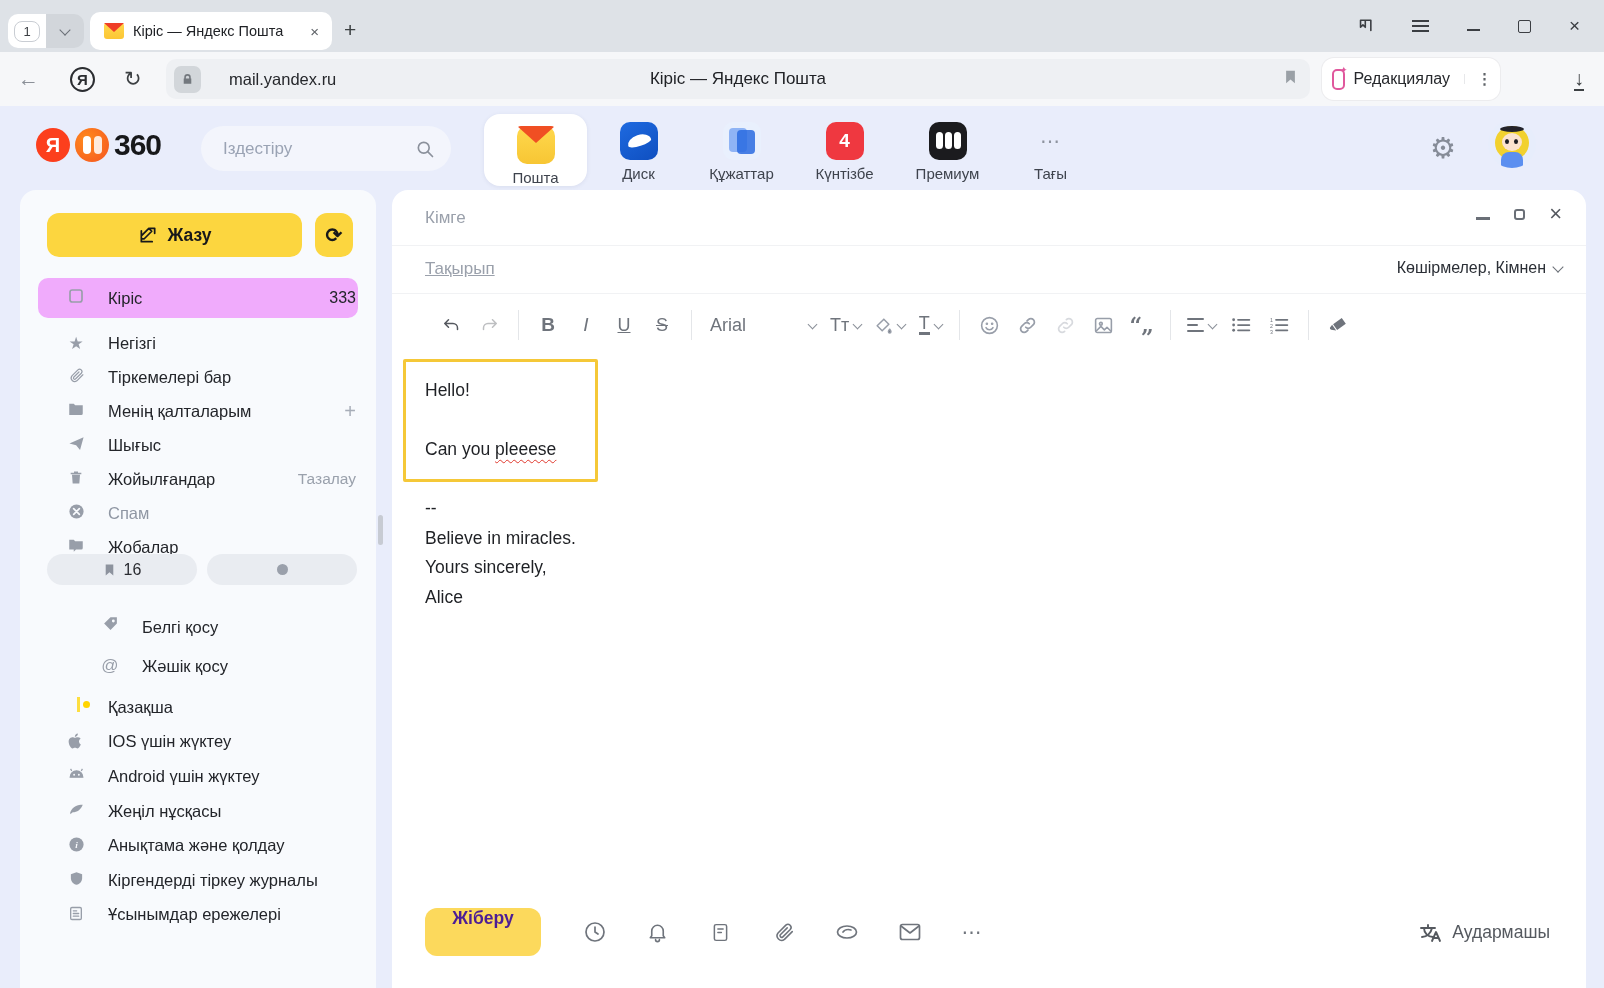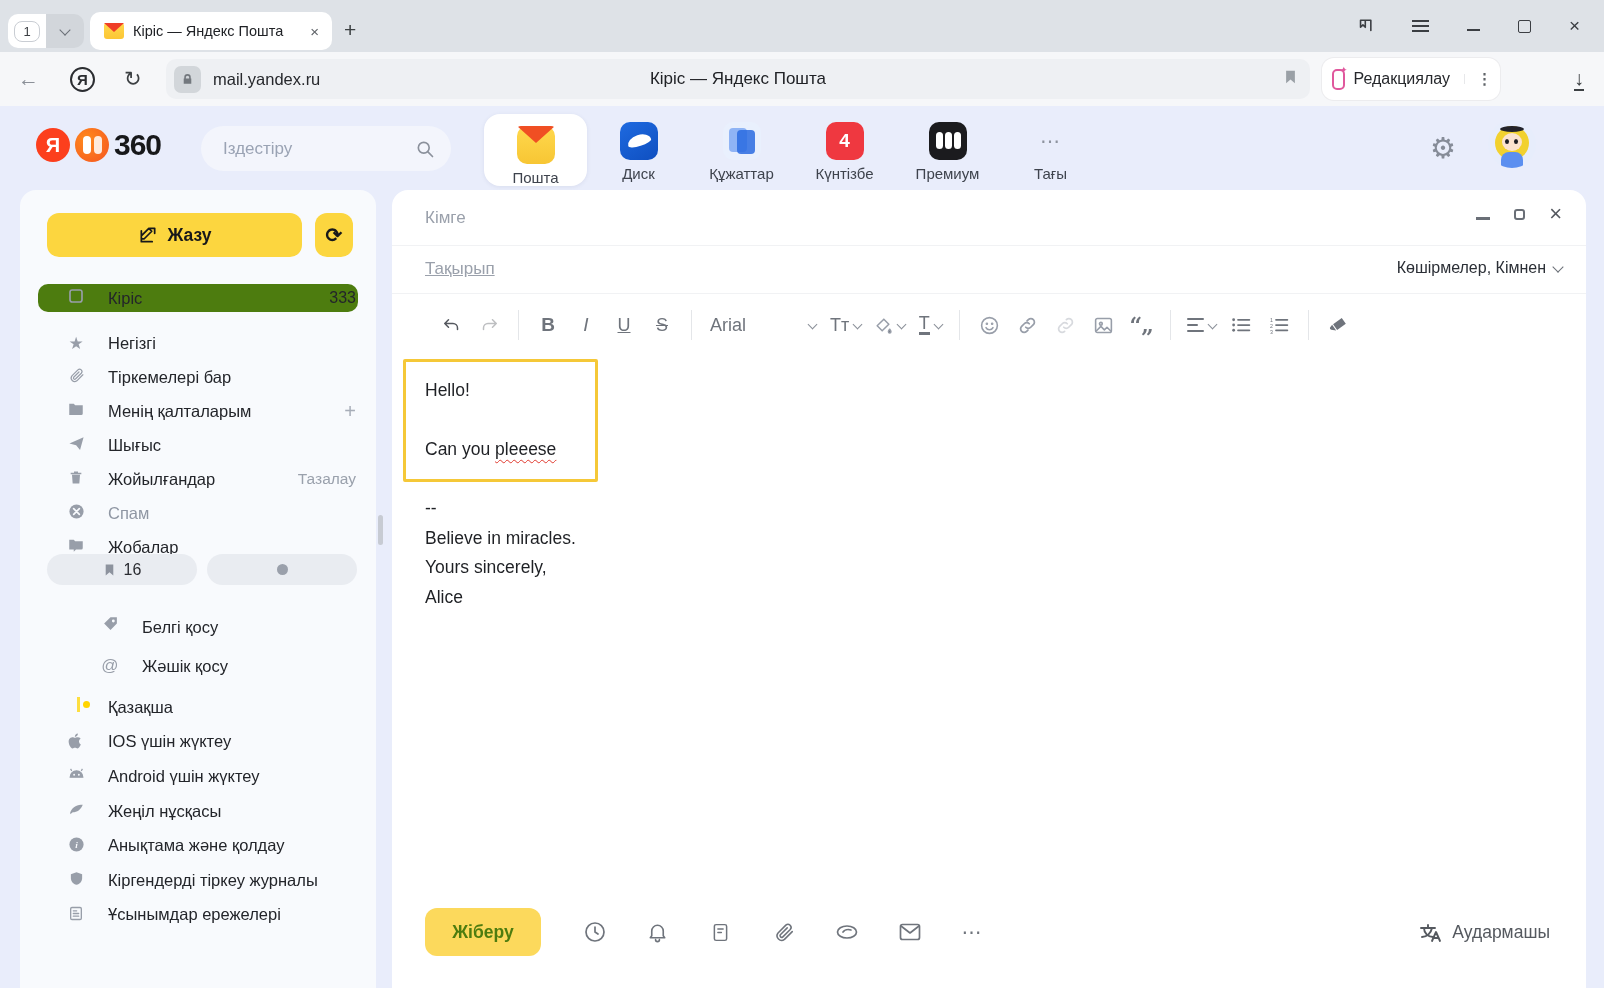--- a/index.html
+++ b/index.html
@@ -26,21 +26,21 @@
   .wclose { font-size:19px; }
 
   
   .urlrow { position:absolute; top:52px; left:0; width:1604px; height:54px; background:#f6f7f9; display:flex; align-items:center; }
   .navico { color:#8b9098; font-size:21px; }
   .back { position:absolute; left:18px; }
   .ybro { position:absolute; left:70px; width:25px; height:25px; border:2px solid #2b2d31; border-radius:50%; display:flex; align-items:center; justify-content:center; font-size:15px; font-weight:bold; color:#2b2d31; }
   .reload { position:absolute; left:124px; font-size:21px; color:#3c4043; }
   .addr { position:absolute; left:166px; width:1144px; height:40px; background:#eef0f3; border-radius:10px; display:flex; align-items:center; padding:0 12px 0 8px; }
   .lock { width:27px; height:27px; background:#d2d6da; border-radius:7px; display:flex; align-items:center; justify-content:center; margin-right:12px; }
-  .url-text { font-size:16.5px; color:#26282c; }
+  .url-text { font-size:16.5px; color:#26282c;margin-left:16px; }
   .page-title { position:absolute; left:0; right:0; text-align:center; font-size:17px; color:#202226; pointer-events:none; }
   .bkm { margin-left:auto; }
   .editbtn { position:absolute; left:1322px; height:42px; width:178px; background:#fff; border-radius:12px; display:flex; align-items:center; padding:0 8px 0 10px; gap:8px; box-shadow:0 0 0 1px #ececee; }
   .editbtn .txt { font-size:16px; color:#26282c; }
   .edico { width:21px; height:21px; border:2px solid #e0589d; border-radius:5px; position:relative; }
   .edico:after { content:"✦"; position:absolute; right:-4px; top:-6px; color:#e0589d; font-size:9px; }
   .kebab { color:#5f6368; font-weight:bold; letter-spacing:0; font-size:15px; margin-left:6px; border-left:1px solid #e7e8ea; padding-left:12px; line-height:10px; }
   .dl { position:absolute; right:20px; color:#3c4043; font-size:20px; border-bottom:2px solid #3c4043; line-height:21px; }
 
   
@@ -84,21 +84,21 @@
 
   
   .sidebar { position:absolute; left:20px; top:0; width:356px; height:798px; background:#f8fafd; border-radius:16px 16px 0 0; }
   .compose-row { position:absolute; left:27px; top:23px; display:flex; gap:13px; }
   .btn-compose { width:255px; height:44px; background:#fcd63f; border-radius:12px; display:flex; align-items:center; justify-content:center; gap:10px; font-size:17.5px; font-weight:bold; color:#17181a; }
   .btn-refresh { width:38px; height:44px; background:#fcd63f; border-radius:12px; display:flex; align-items:center; justify-content:center; font-size:20px; font-weight:bold; color:#17181a; }
   .flist { position:absolute; left:0; top:80px; width:356px; }
   .fitem { height:34px; display:flex; align-items:center; padding:0 20px 0 46px; position:relative; font-size:16.5px; color:#23252a; }
   .fitem .fic { position:absolute; left:46px; width:20px; text-align:center; color:#989ea9; }
   .fitem .flb { margin-left:42px; flex:1; }
-  .fitem.sel { margin:14px 18px; padding:0 2px 0 28px; background:#4d7c0f; border-radius:10px; height:28px; }
+  .fitem.sel { margin:8px 18px; padding:0 2px 0 28px; background:#f0abfc; border-radius:10px; height:40px; }
   .fitem.sel .fic { left:28px; }
   .fcount { font-size:16px; color:#23252a; }
   .fact { font-size:15.5px; color:#9aa1ac; }
   .fplus { font-size:20px; color:#a7adb8; font-weight:400; }
   .dim { color:#8f96a3; }
   svg.s { stroke:#989ea9; fill:none; stroke-width:1.7; stroke-linecap:round; stroke-linejoin:round; }
   svg.f { fill:#989ea9; stroke:none; }
   .pills { position:absolute; left:27px; top:364px; display:flex; gap:10px; }
   .pill1,.pill2 { width:150px; height:31px; background:#e9ecf1; border-radius:16px; display:flex; align-items:center; justify-content:center; gap:8px; font-size:16px; color:#2a2c31; }
   .dotlbl { width:11px; height:11px; border-radius:50%; background:#9aa0ab; }
@@ -143,21 +143,21 @@
   .quote-ic { font-family:"DejaVu Serif", serif; font-size:22px; font-weight:bold; letter-spacing:-1px; }
   .align-ic { display:flex; flex-direction:column; gap:4px; }
   .align-ic i { display:block; height:2px; background:#6f747c; border-radius:1px; }
   .dis { opacity:.38; }
   .body-area { position:relative; height:516px; }
   .hlbox { position:absolute; left:11px; top:3px; width:195px; height:123px; border:3px solid #f5c838; border-radius:2px; }
   .btext { position:absolute; left:33px; top:20px; font-size:17.5px; color:#1f2125; line-height:29.5px; }
   .btext .misspell { text-decoration:underline wavy #e0392e 1px; text-underline-offset:4px; }
   .sig { position:absolute; left:33px; top:138px; font-size:17.5px; color:#1f2125; line-height:29.5px; }
   .cw-bottom { position:absolute; left:0; bottom:24px; width:100%; height:64px; display:flex; align-items:center; padding:0 36px 0 33px; }
-  .btn-send { width:116px; height:48px; background:#fcd95c; border-radius:12px; display:flex; align-items:center; justify-content:center; font-size:17.5px; font-weight:bold; color:#4d7c0f; }
+  .btn-send { width:116px; height:48px; background:#fcd95c; border-radius:12px; display:flex; align-items:flex-start; justify-content:center; font-size:17.5px; font-weight:bold; color:#4c1d95; }
   .bic { width:63px; display:flex; justify-content:center; color:#6f747c; }
   .bic svg { stroke:#6f747c; fill:none; stroke-width:1.7; stroke-linecap:round; stroke-linejoin:round; }
   .bdots { font-size:20px; letter-spacing:2px; color:#6f747c; }
   .translator { margin-left:auto; display:flex; align-items:center; gap:10px; color:#55595f; font-size:17.5px; }
 </style>
 </head>
 <body>
 
 <div class="tabstrip">
   <div class="tabgroup">

